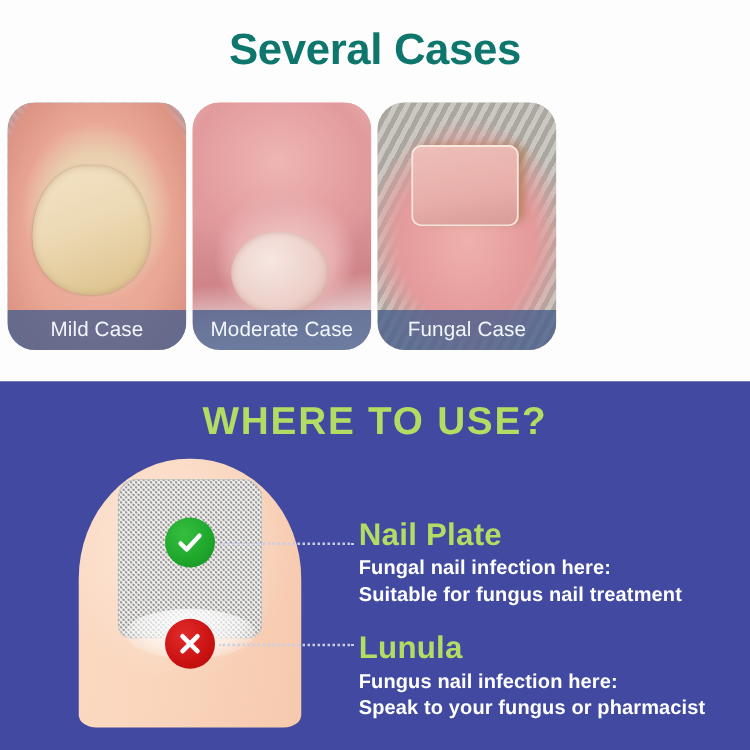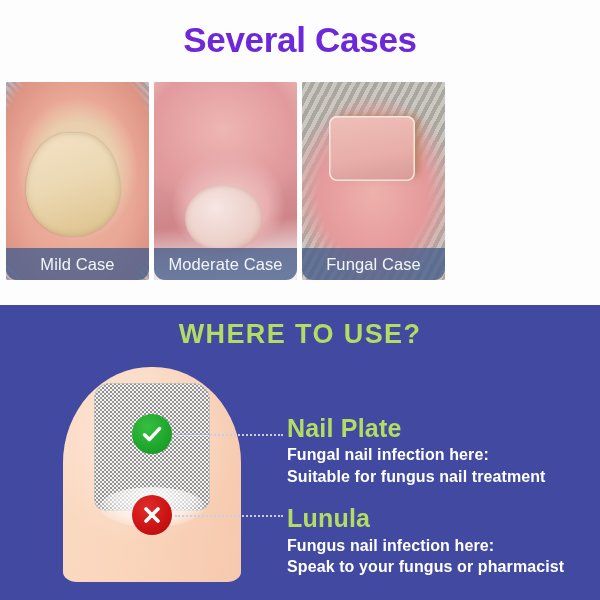--- a/index.html
+++ b/index.html
@@ -15,34 +15,34 @@
   #top-section {
     position:absolute; left:0; top:0; width:600px; height:305px;
     background:#fdfdfd;
   }
 
   #page-title {
     position:absolute; left:0; top:20px; width:600px;
     text-align:center;
     font-size:35px;
     font-weight:bold;
-    color:#6d28d9;
+    color:#0f766e;
     letter-spacing:-0.3px;
   }
 
   #cases-row {
     position:absolute; left:6px; top:82px; width:588px; height:200px;
     display:flex;
     gap:5px;
   }
 
   .case-card {
     position:relative;
     width:143px; height:198px;
-    border-radius:2px;
+    border-radius:22px;
     overflow:hidden;
     flex:0 0 auto;
   }
 
   .case-photo {
     position:absolute; inset:0;
   }
 
   .case-caption {
     position:absolute; left:0; right:0; bottom:0;
@@ -117,21 +117,21 @@
   
   #bottom-section {
     position:absolute; left:0; top:305px; width:600px; height:295px;
     background:#4149a0;
     overflow:hidden;
   }
 
   #where-title {
     position:absolute; left:0; top:14px; width:600px;
     text-align:center;
-    font-size:27px; font-weight:bold;
+    font-size:31px; font-weight:bold;
     color:#b2dd63;
     letter-spacing:1.4px;
   }
 
   
   #nail-diagram {
     position:absolute; left:45px; top:62px; width:250px; height:215px;
   }
 
   #finger {

